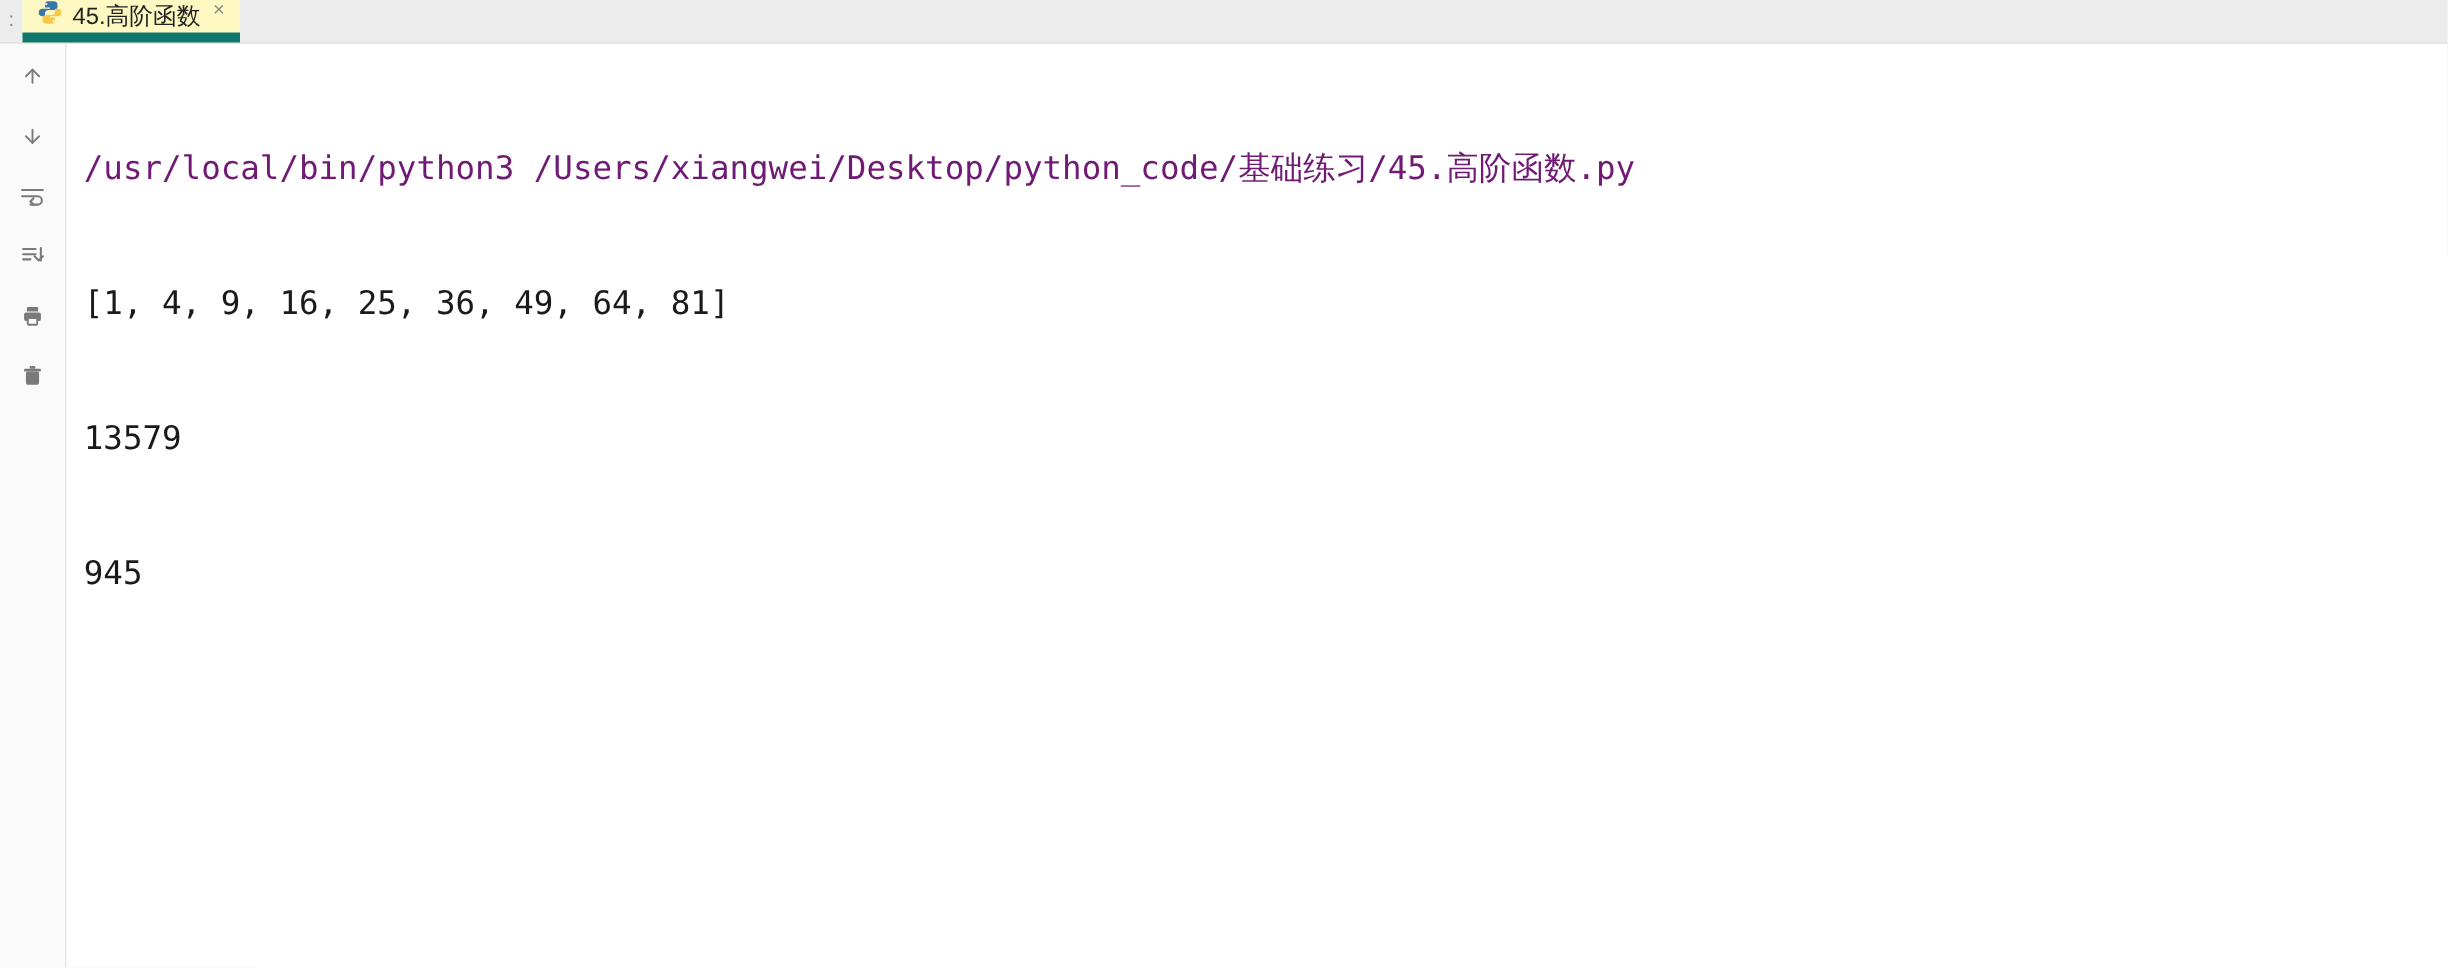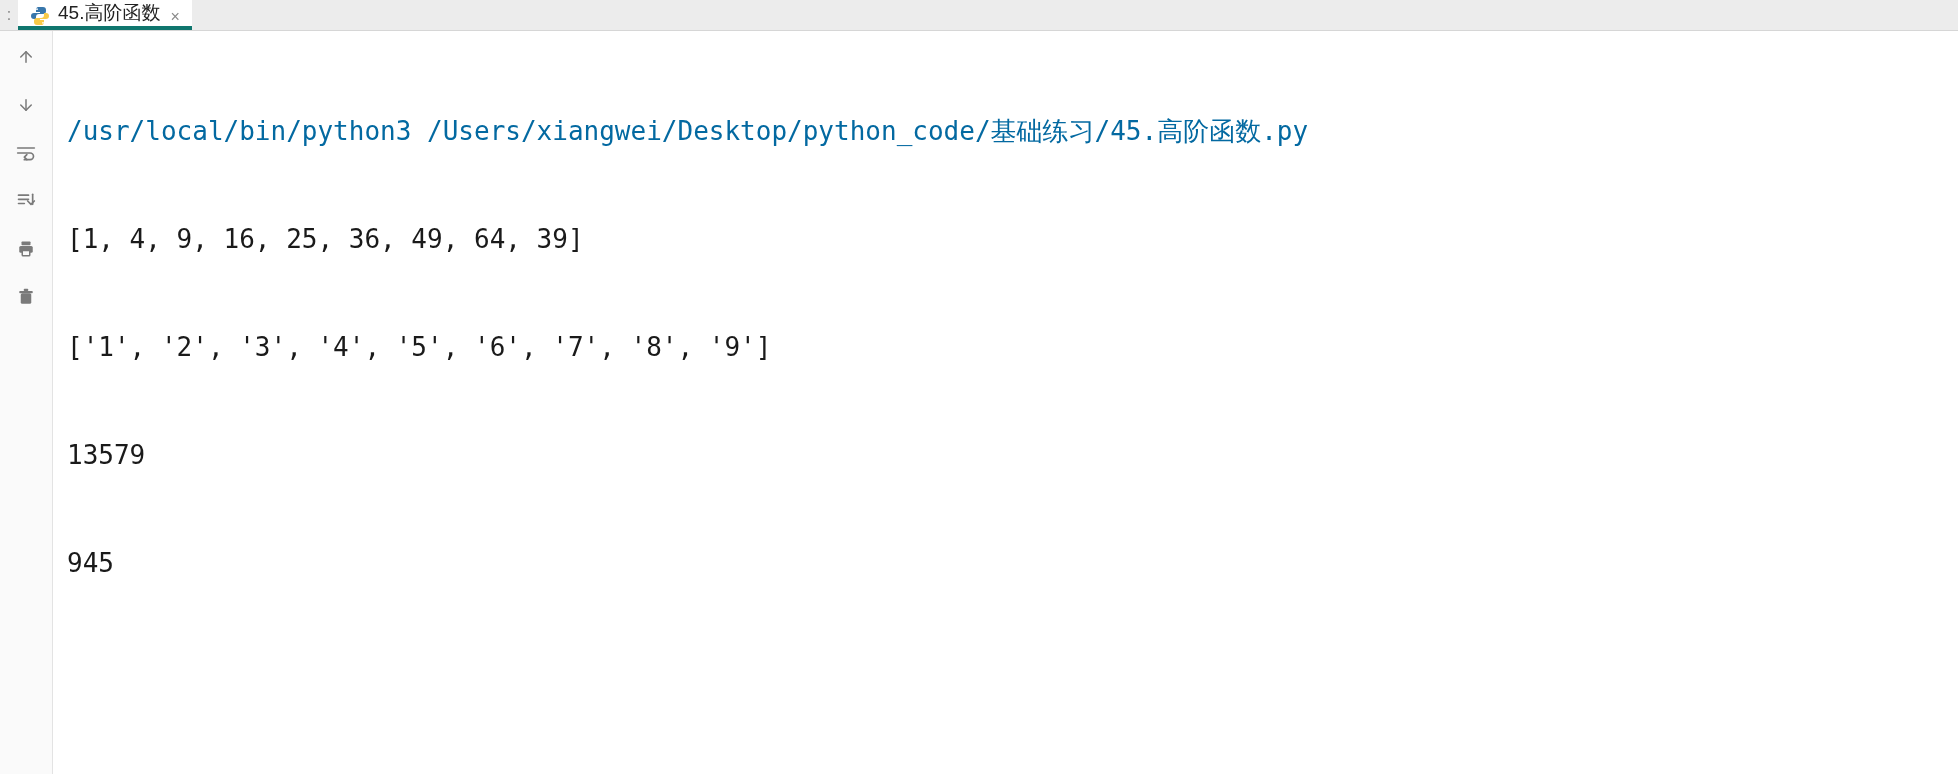--- a/index.html
+++ b/index.html
@@ -29,24 +29,24 @@
   .tab-bar .leading {
     width: 18px;
     display: flex;
     align-items: center;
     justify-content: center;
     color: #888;
     font-size: 16px;
   }
   .tab {
     display: flex;
-    align-items: flex-end;
+    align-items: flex-start;
     padding: 0 12px;
-    background: #ffffff;
-    border-bottom: 4px solid #0f766e;
+    background: #fef9c3;
+    border-bottom: 8px solid #0f766e;
     box-sizing: border-box;
     gap: 8px;
     font-size: 19px;
     color: #222;
   }
   .tab .py-icon {
     width: 20px; height: 20px;
     position: relative;
   }
   .tab .close-x {
@@ -82,21 +82,21 @@
     padding: 10px 0 0 14px;
     position: relative;
   }
   .console-lines {
     font-family: Menlo, "DejaVu Sans Mono", Consolas, monospace;
     font-size: 26px;
     line-height: 36px;
     white-space: pre;
     color: #1a1a1a;
   }
-  .cmd-line { color: #0369a1; }
+  .cmd-line { color: #701a75; }
   svg { display:block; }
 </style>
 </head>
 <body>
 
 <div class="root">
 
   <div class="tab-bar">
     <div class="leading">:</div>
     <div class="tab">
@@ -156,22 +156,21 @@
           <rect x="5" y="7" width="14" height="14" rx="2"></rect>
           <rect x="3" y="4" width="18" height="3" rx="1"></rect>
           <rect x="9" y="1" width="6" height="3" rx="1"></rect>
         </svg>
       </div>
     </div>
 
     <div class="console">
       <div class="console-lines">
         <div class="cmd-line">/usr/local/bin/python3 /Users/xiangwei/Desktop/python_code/基础练习/45.高阶函数.py</div>
-        <div>[1, 4, 9, 16, 25, 36, 49, 64, 39]</div>
-        <div>['1', '2', '3', '4', '5', '6', '7', '8', '9']</div>
+        <div>[1, 4, 9, 16, 25, 36, 49, 64, 81]</div>
         <div>13579</div>
         <div>945</div>
         
         
         
         
         
         
         
         

